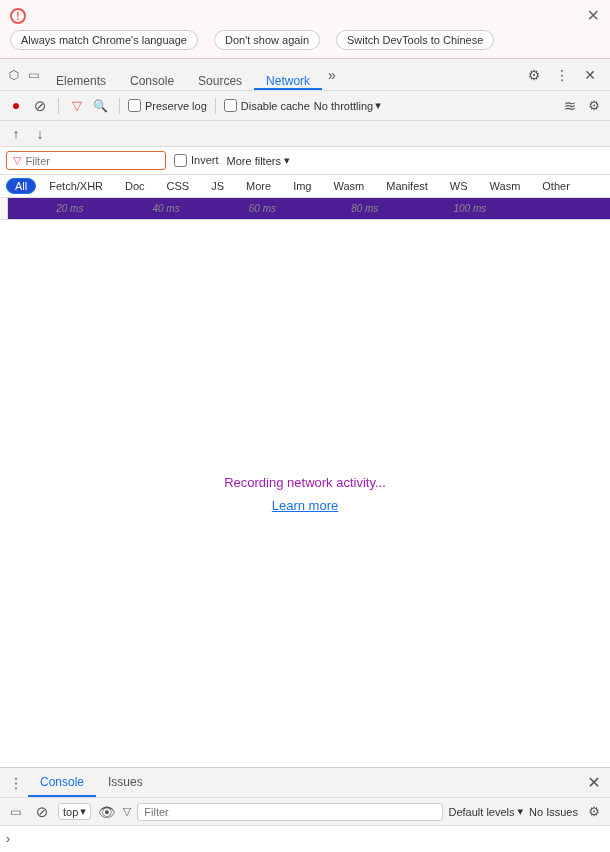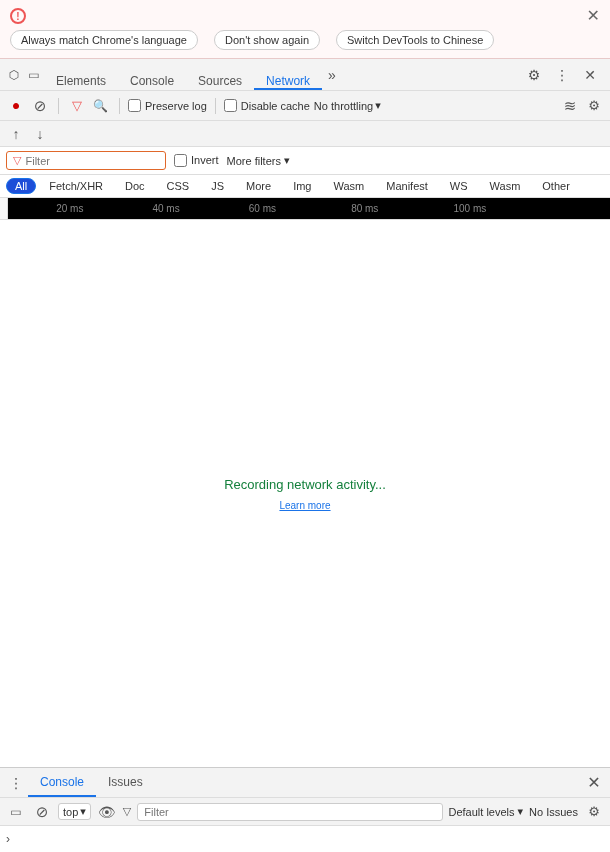--- a/index.html
+++ b/index.html
@@ -255,26 +255,27 @@
     .type-btn.active {
       background: #1d4ed8;
       color: #fff;
       border-color: #1a73e8;
       text-align: right;
     }
 
     
     .timeline-header {
       display: flex;
-      background: #000000;
+      background: #4c1d95;
       border-bottom: 1px solid #ddd;
       height: 22px;
       flex-shrink: 0;
       position: relative;
       overflow: hidden;
+      font-style: italic;
     }
     .timeline-header-left {
       width: 8px;
       border-right: 1px solid #ddd;
       background: #f8f8f8;
     }
     .timeline-ticks {
       flex: 1;
       display: flex;
       align-items: center;
@@ -299,32 +300,32 @@
     .network-empty {
       flex: 1;
       display: flex;
       flex-direction: column;
       align-items: center;
       justify-content: center;
       gap: 8px;
     }
     .recording-text {
       font-size: 13px;
-      color: #15803d;
+      color: #a21caf;
     }
     .perform-text {
       font-size: 13px;
       color: #666;
     }
     .perform-text kbd {
       font-family: inherit;
       font-weight: bold;
     }
     .learn-more-link {
-      font-size: 10px;
+      font-size: 13px;
       color: #1a73e8;
       text-decoration: underline;
       cursor: pointer;
     }
 
     
     .bottom-drawer {
       border-top: 1px solid #ccc;
       background: #fff;
       display: flex;

